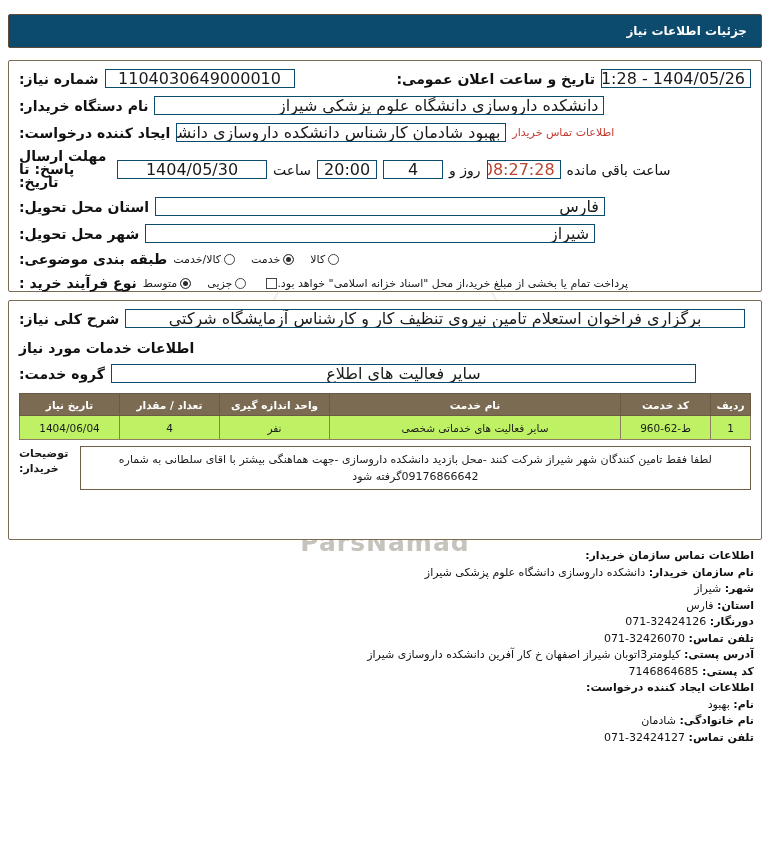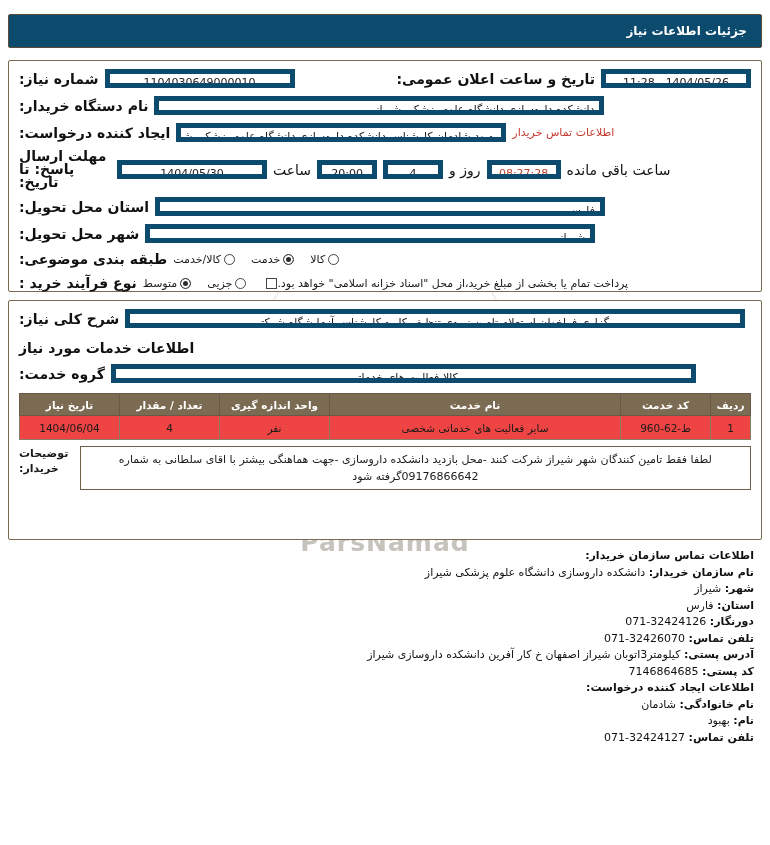--- a/index.html
+++ b/index.html
@@ -50,25 +50,25 @@
   }
   .lbl {
     text-align: left;
     font-size: 14px;
     color: #111;
     white-space: nowrap;
     font-weight: normal;
   }
   .lbl.b { font-weight: bold; }
   .field {
-    border: 5px solid #0c4a6e;
+    border: 1px solid #0c4a6e;
     background: #fff;
     height: 19px;
     line-height: 17px;
-    font-size: 11px;
+    font-size: 16px;
     padding: 0 5px;
     text-align: center;
     white-space: nowrap;
     overflow: hidden;
   }
   .field.r { text-align: right; }
   .spacer { flex: 1 1 auto; }
 
   
   .radio {
@@ -105,21 +105,21 @@
     color: #fff;
     border: 1px solid #6a5a45;
     height: 22px;
     font-weight: bold;
     padding: 0 0;
   }
   table.tbl td {
     border: 1px solid #8c7d66;
     height: 24px;
     text-align: center;
-    background: #ef4444;
+    background: #bef264;
     padding: 0 4px;
   }
 
   
   .footer {
     position: absolute;
     top: 548px; right: 16px; left: 8px;
     text-align: right;
     font-size: 11px;
     line-height: 16.5px;
@@ -280,21 +280,21 @@
       <div class="field" style="width:620px">برگزاری فراخوان استعلام تامین نیروی تنظیف کار و کارشناس آزمایشگاه شرکتی</div>
       <span class="lbl b">شرح کلی نیاز:</span>
     </div>
 
     <div class="row" style="justify-content:flex-end;margin-top:12px">
       <span class="lbl b">اطلاعات خدمات مورد نیاز</span>
     </div>
 
     <div class="row">
       <span class="spacer"></span>
-      <div class="field" style="width:585px">کالا فعالیت های خدماتی</div>
+      <div class="field" style="width:585px">سایر فعالیت های اطلاع</div>
       <span class="lbl b">گروه خدمت:</span>
     </div>
 
     <table class="tbl">
       <thead>
         <tr>
           <th style="width:40px">ردیف</th>
           <th style="width:90px">کد خدمت</th>
           <th>نام خدمت</th>
           <th style="width:110px">واحد اندازه گیری</th>
@@ -346,26 +346,26 @@
     <div>
       <b>آدرس پستی:</b>
       <span>کیلومتر3اتوبان شیراز اصفهان خ کار آفرین دانشکده داروسازی شیراز</span>
     </div>
     <div>
       <b>کد پستی:</b>
       <span>7146864685</span>
     </div>
     <div class="hd">اطلاعات ایجاد کننده درخواست:</div>
     <div>
+      <b>نام:</b>
+      <span>بهبود</span>
+    </div>
+    <div>
       <b>نام خانوادگی:</b>
       <span>شادمان</span>
     </div>
     <div>
-      <b>نام:</b>
-      <span>بهبود</span>
-    </div>
-    <div>
       <b>تلفن تماس:</b>
       <span>32424127-071</span>
     </div>
   </div>
 
 </div>
 
 </body></html>

